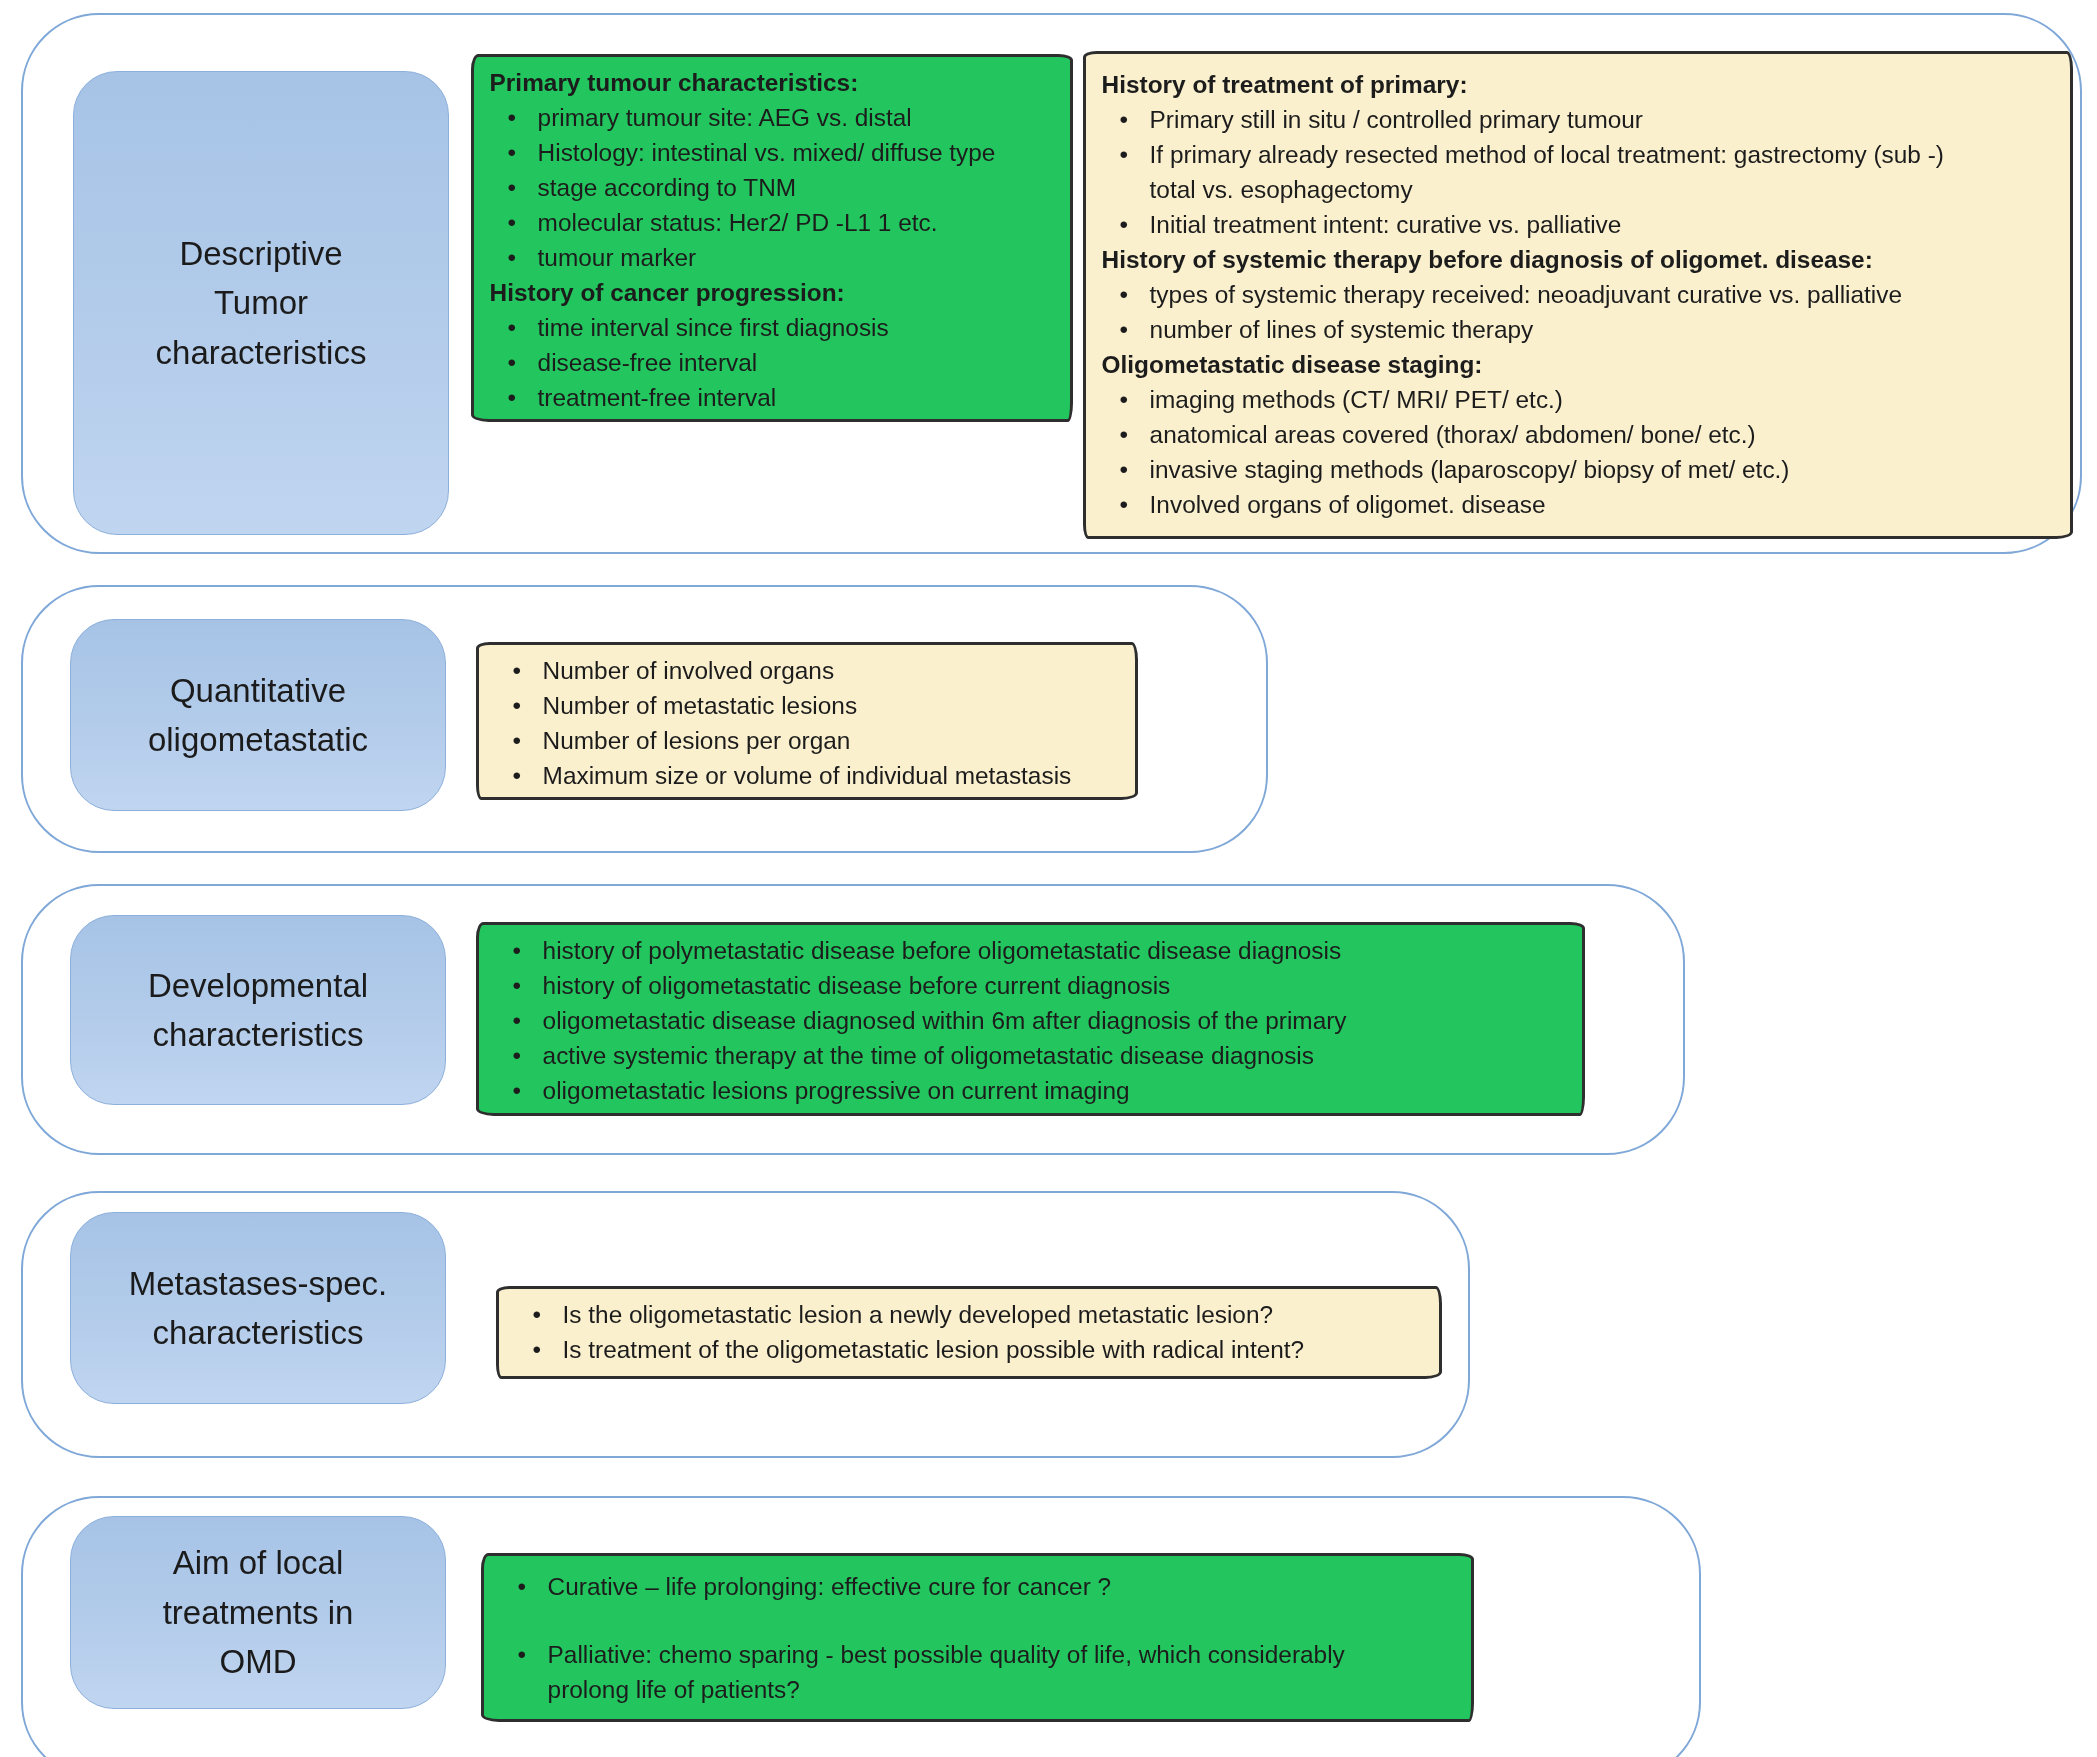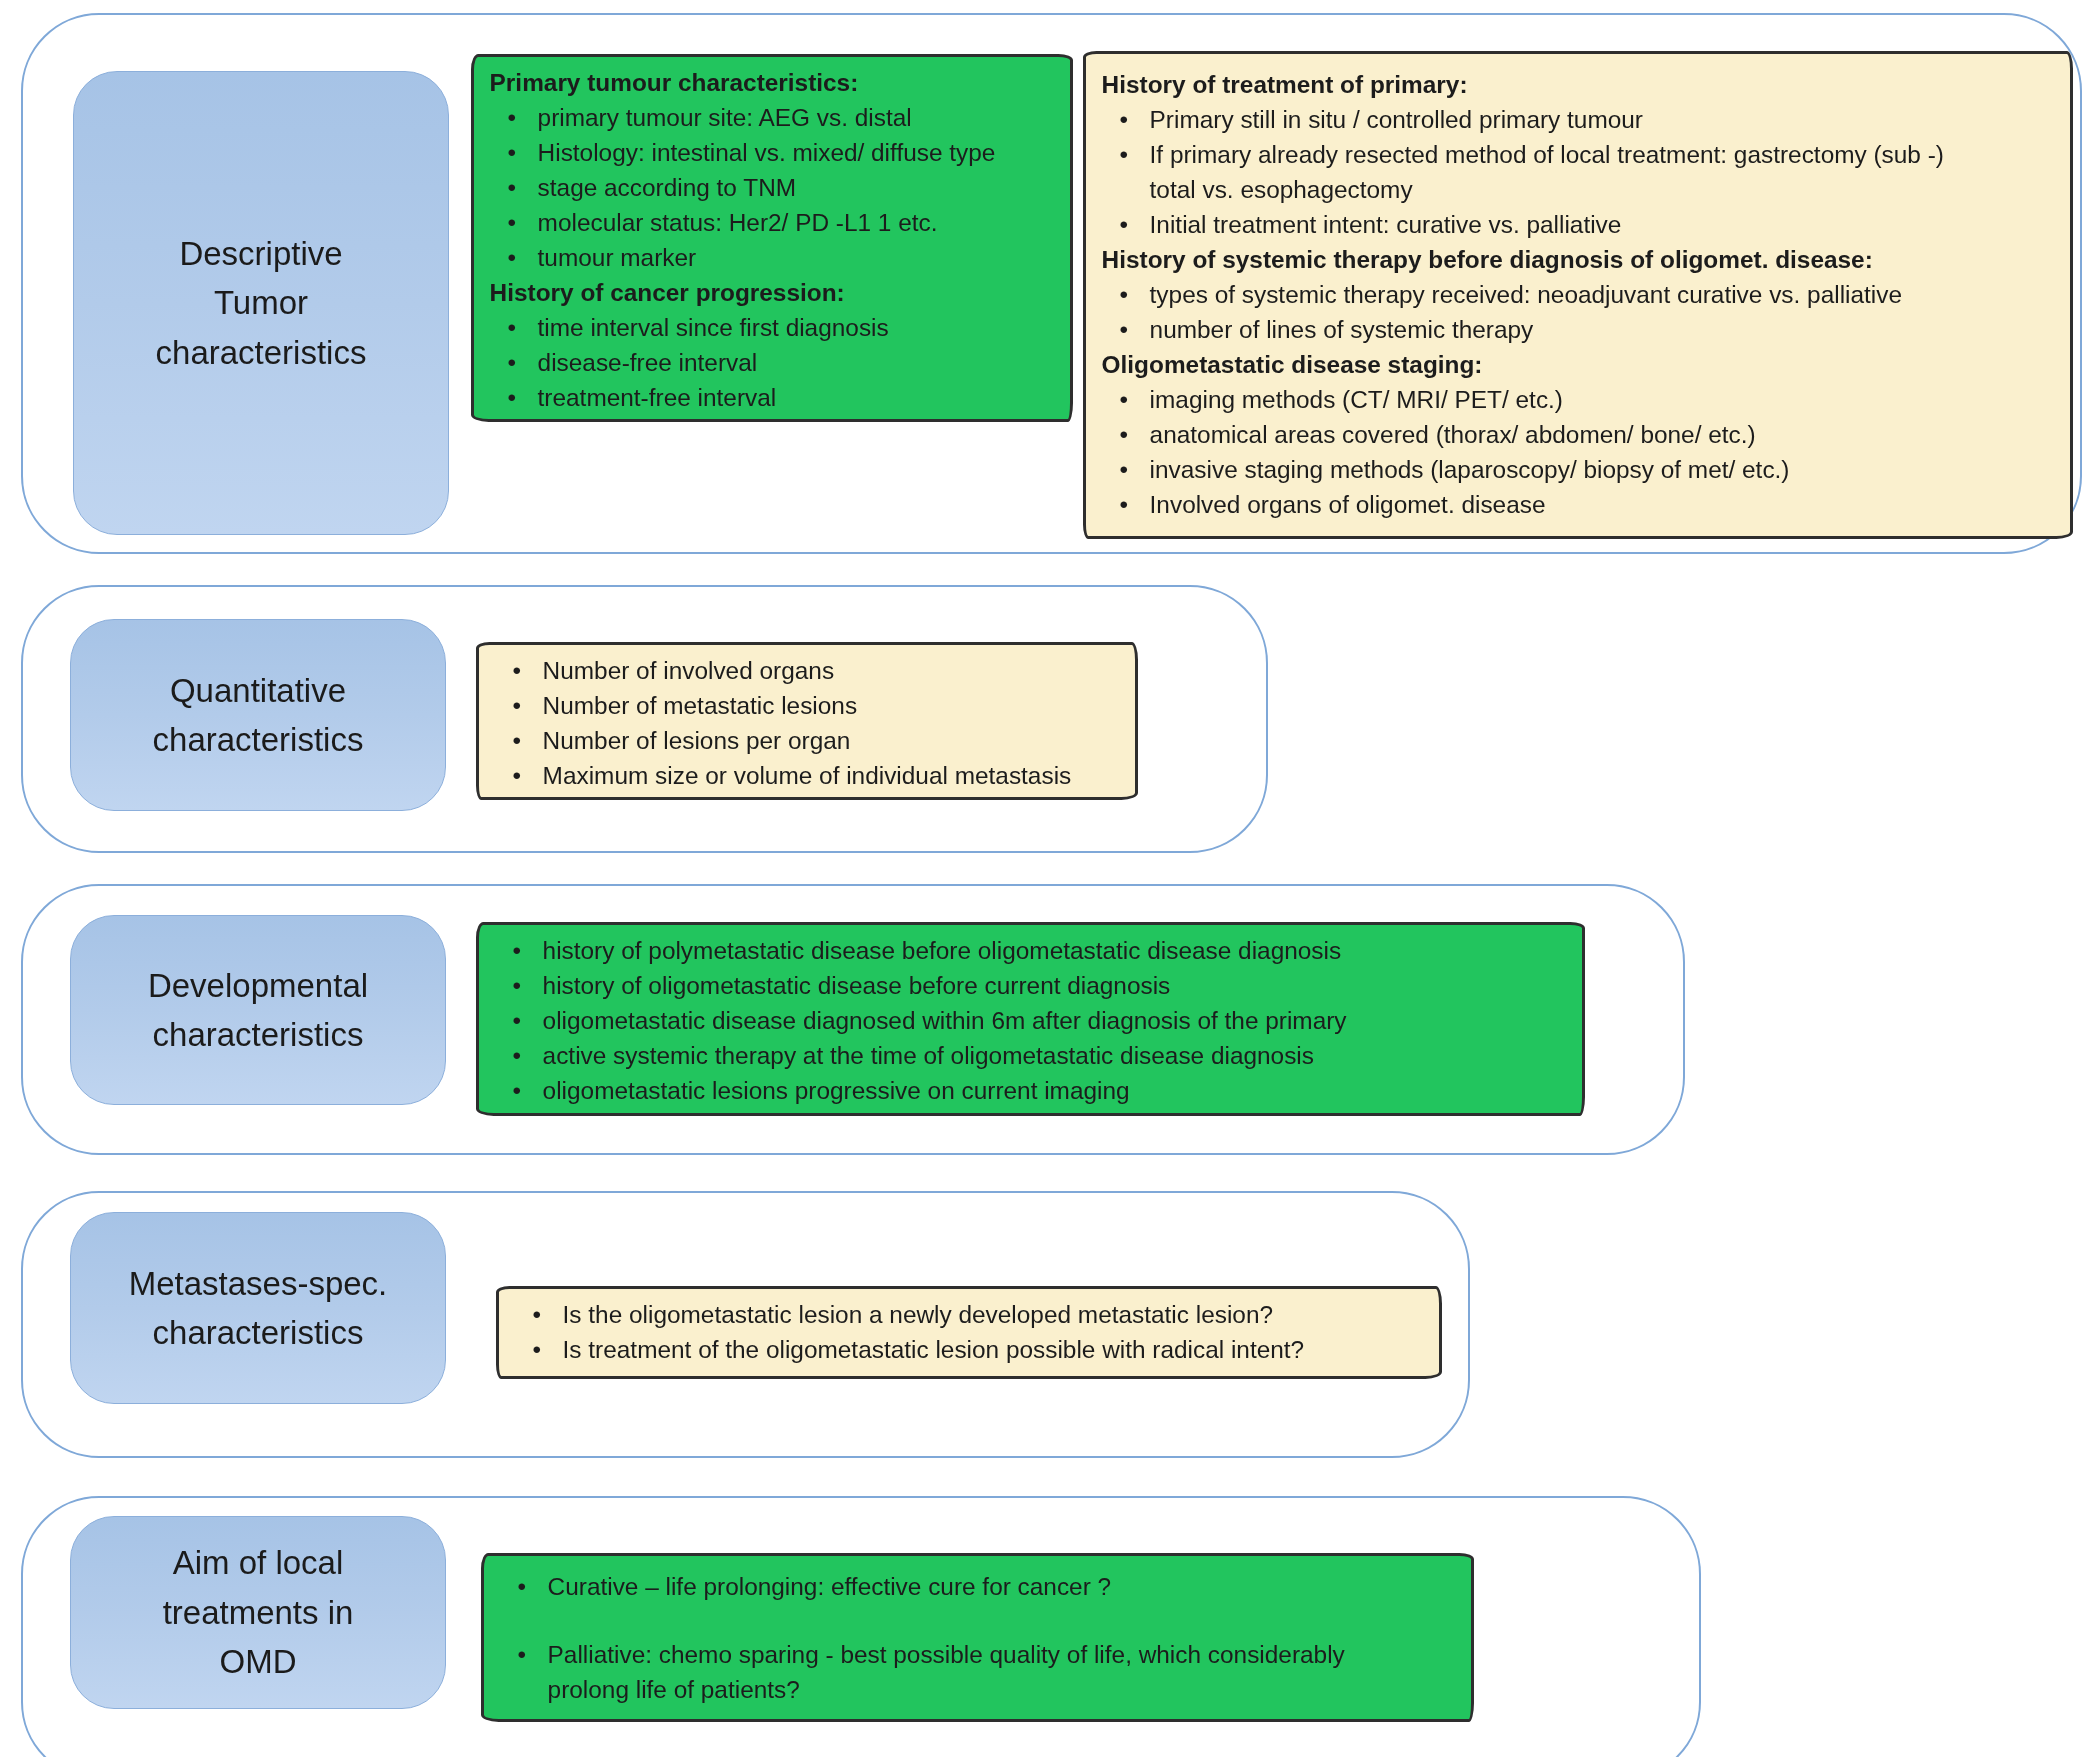--- a/index.html
+++ b/index.html
@@ -38,21 +38,21 @@
   <div class="panel" style="left:21px;top:13px;width:2057px;height:537px;"></div>
   <div class="panel" style="left:21px;top:585px;width:1243px;height:264px;"></div>
   <div class="panel" style="left:21px;top:884px;width:1660px;height:267px;"></div>
   <div class="panel" style="left:21px;top:1191px;width:1445px;height:263px;"></div>
   <div class="panel" style="left:21px;top:1496px;width:1676px;height:280px;"></div>
 
   <div class="bluebox" style="left:73px;top:52px;width:374px;height:462px;margin-top:19px;">Descriptive
 Tumor
 characteristics</div>
   <div class="bluebox" style="left:70px;top:619px;width:374px;height:190px;">Quantitative
-characteristics</div>
+oligometastatic</div>
   <div class="bluebox" style="left:70px;top:915px;width:374px;height:188px;">Developmental
 characteristics</div>
   <div class="bluebox" style="left:70px;top:1212px;width:374px;height:190px;">Metastases-spec.
 characteristics</div>
   <div class="bluebox" style="left:70px;top:1516px;width:374px;height:191px;">Aim of local
 treatments in
 OMD</div>
 
   <div class="sketchbox gray" style="left:471px;top:54px;width:602px;height:368px;">
       <div class="hd">Primary tumour characteristics:</div>

